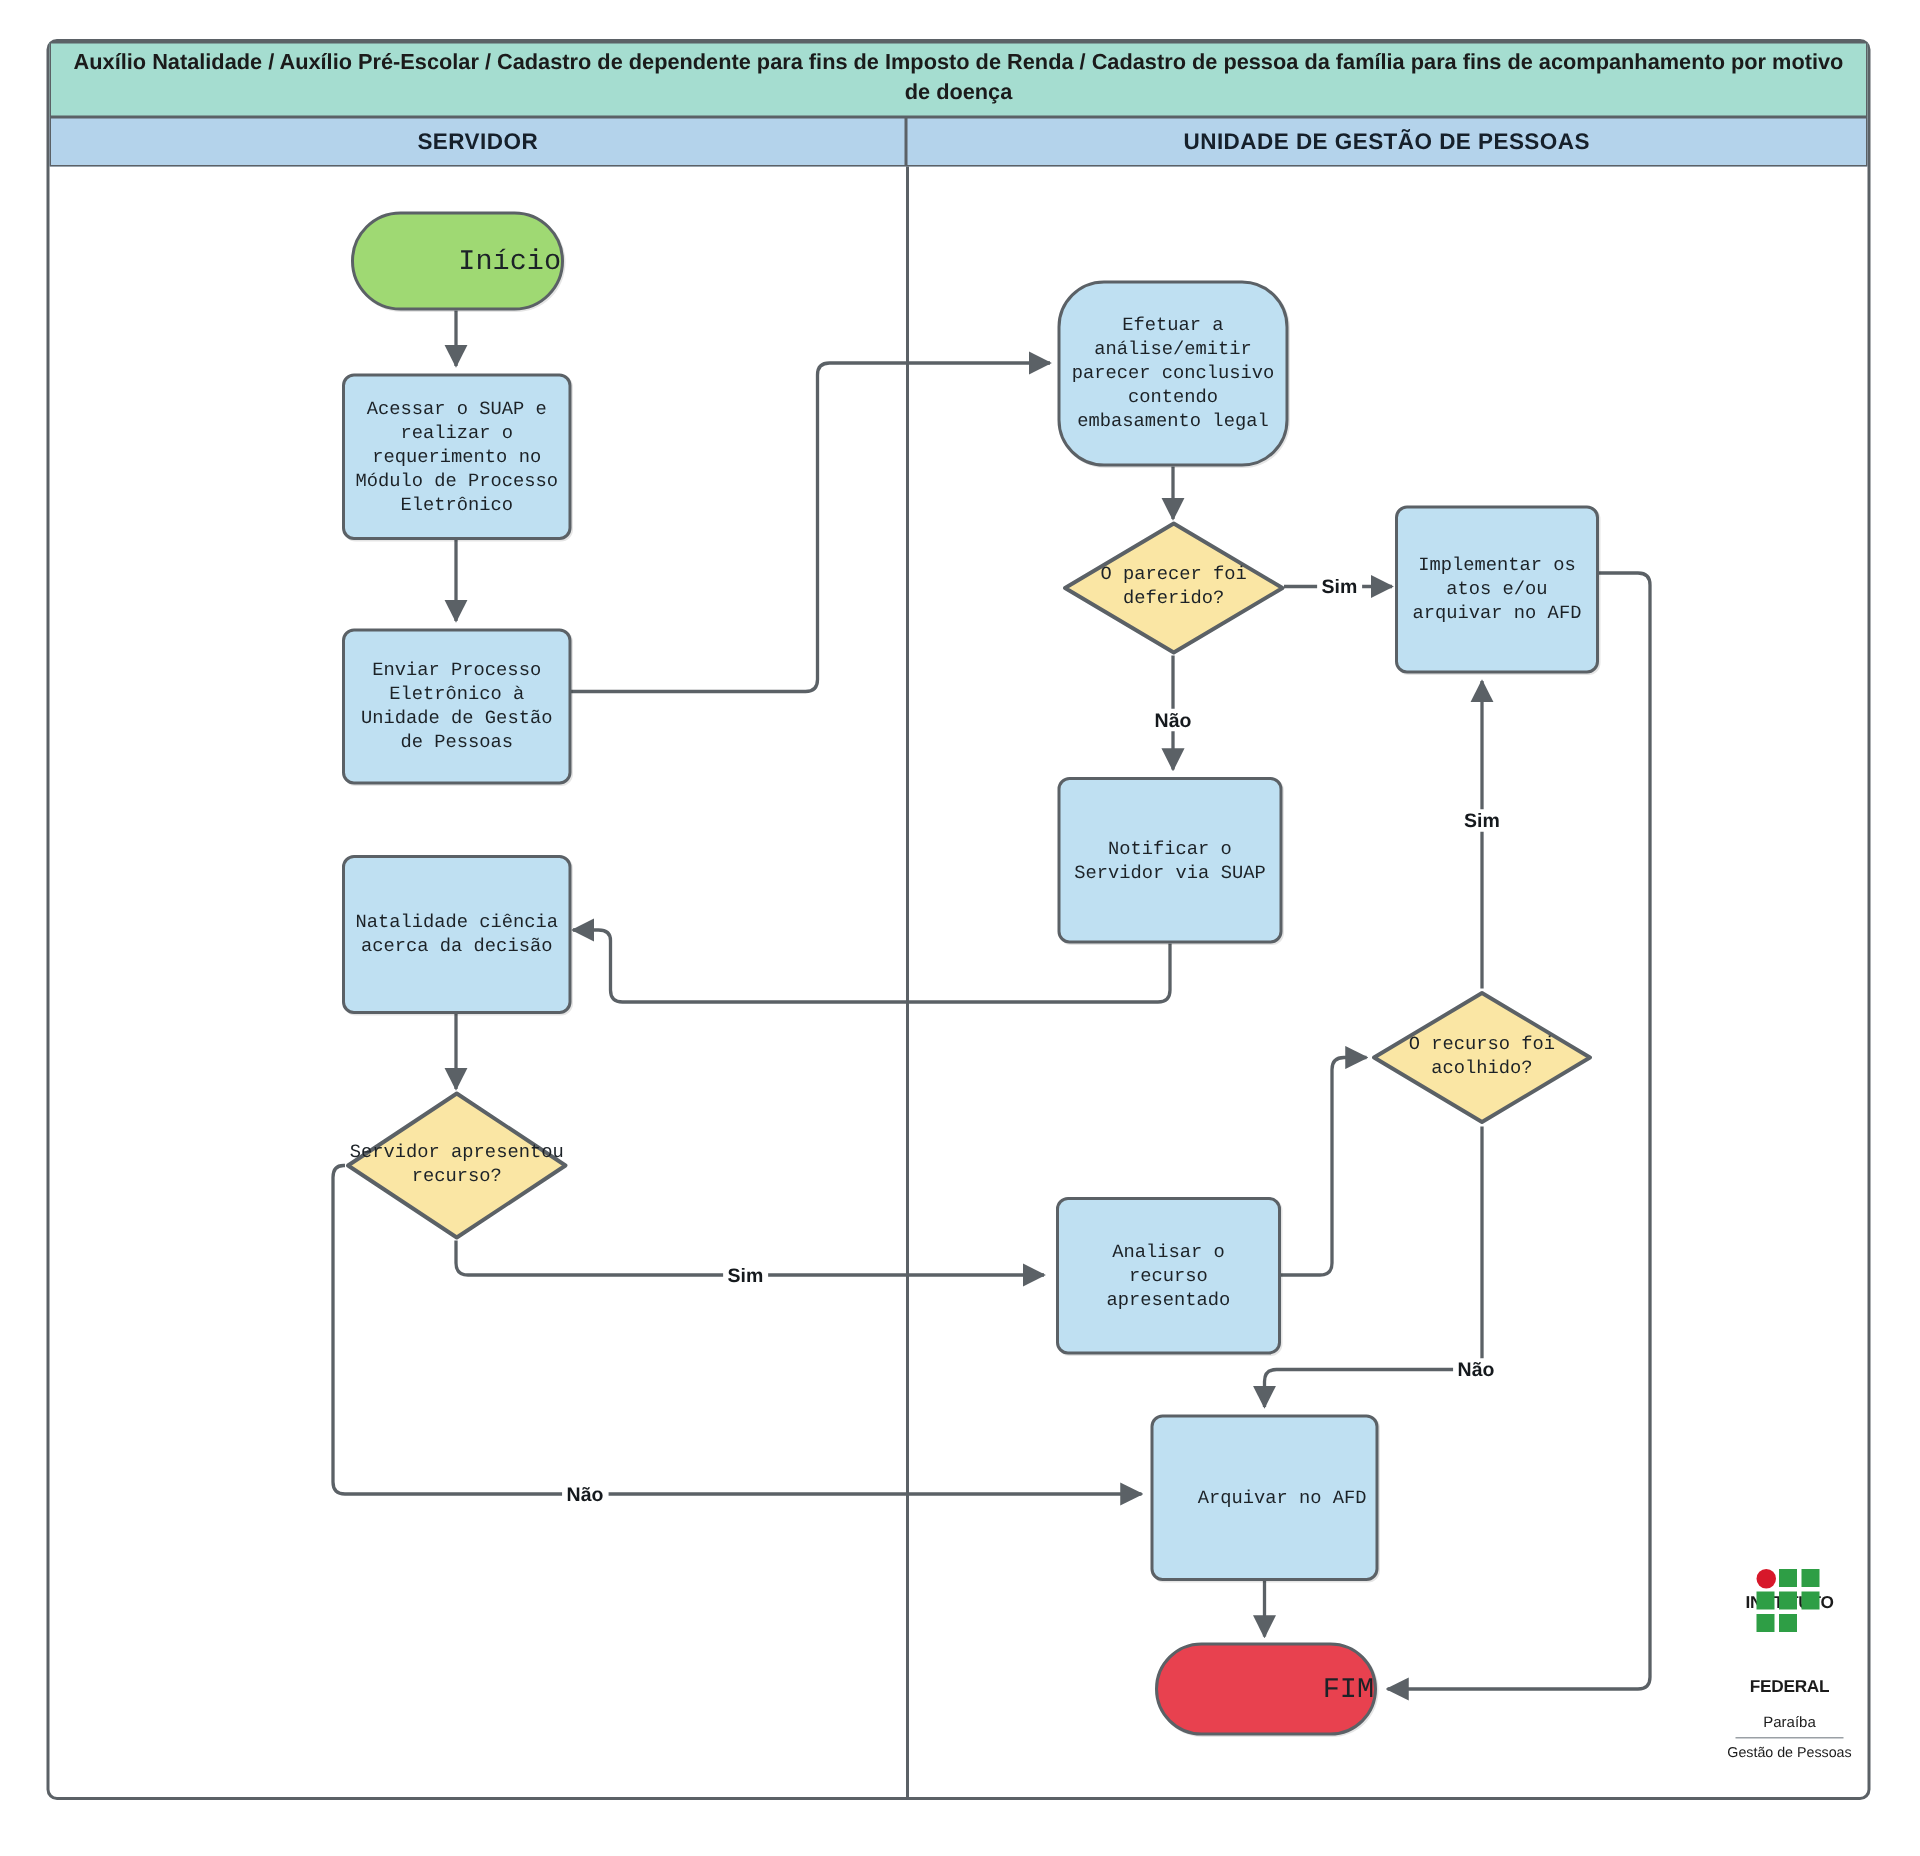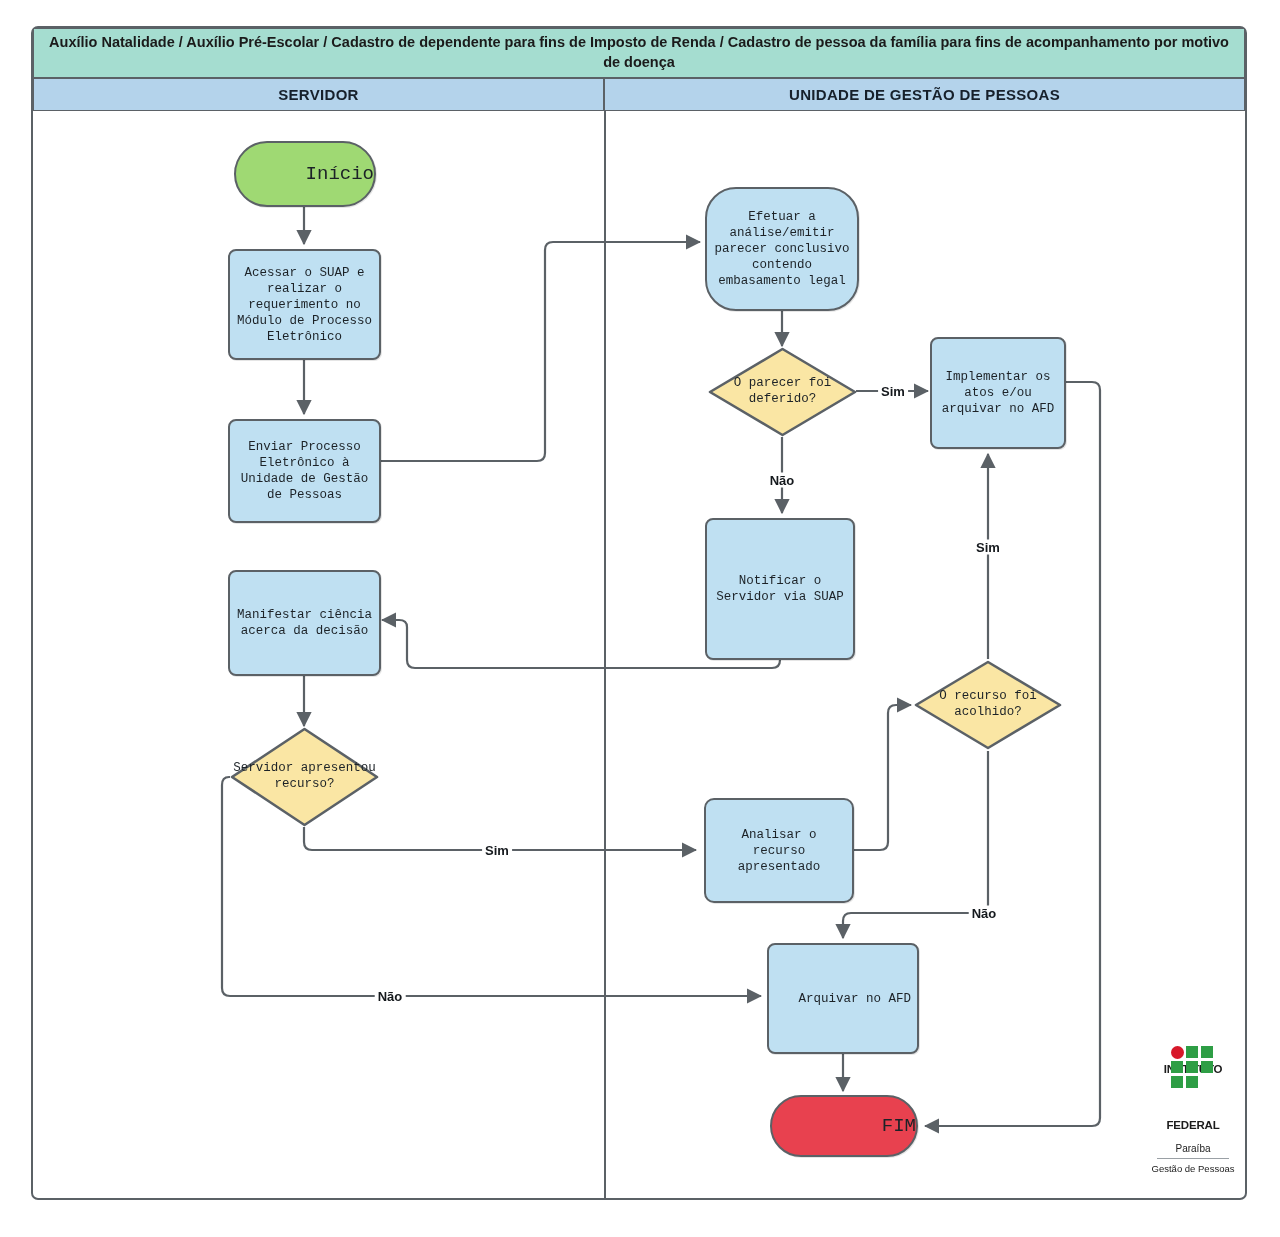--- a/index.html
+++ b/index.html
@@ -136,21 +136,21 @@
 
   <div class="node proc" style="left:228px;top:249px;width:153px;height:111px;">
     <span>Acessar o SUAP e realizar o requerimento no Módulo de Processo Eletrônico</span>
   </div>
 
   <div class="node proc" style="left:228px;top:419px;width:153px;height:104px;">
     <span>Enviar Processo Eletrônico à Unidade de Gestão de Pessoas</span>
   </div>
 
   <div class="node proc" style="left:228px;top:570px;width:153px;height:106px;">
-    <span>Manifestar ciência acerca da decisão</span>
+    <span>Natalidade ciência acerca da decisão</span>
   </div>
 
   <div class="node diamond" style="left:229px;top:726px;width:151px;height:102px;">
     <svg class="dshape" viewBox="0 0 151 102" preserveAspectRatio="none">
       <polygon points="75.5,3 148,51 75.5,99 3,51" fill="#fae6a4" stroke="#5b6166" stroke-width="2.6" stroke-linejoin="round"></polygon>
     </svg>
     <span class="dlabel">Servidor apresentou recurso?</span>
   </div>
 
   <div class="node proc" style="left:705px;top:187px;width:154px;height:124px;border-radius:31px;">
@@ -161,32 +161,32 @@
     <svg class="dshape" viewBox="0 0 151 92" preserveAspectRatio="none">
       <polygon points="75.5,3 148,46 75.5,89 3,46" fill="#fae6a4" stroke="#5b6166" stroke-width="2.6" stroke-linejoin="round"></polygon>
     </svg>
     <span class="dlabel">O parecer foi deferido?</span>
   </div>
 
   <div class="node proc" style="left:930px;top:337px;width:136px;height:112px;">
     <span>Implementar os atos e/ou arquivar no AFD</span>
   </div>
 
-  <div class="node proc" style="left:705px;top:518px;width:150px;height:142px;">
+  <div class="node proc" style="left:705px;top:518px;width:150px;height:111px;">
     <span>Notificar o Servidor via SUAP</span>
   </div>
 
   <div class="node diamond" style="left:913px;top:659px;width:150px;height:92px;">
     <svg class="dshape" viewBox="0 0 150 92" preserveAspectRatio="none">
       <polygon points="75,3 147,46 75,89 3,46" fill="#fae6a4" stroke="#5b6166" stroke-width="2.6" stroke-linejoin="round"></polygon>
     </svg>
     <span class="dlabel">O recurso foi acolhido?</span>
   </div>
 
-  <div class="node proc" style="left:704px;top:798px;width:150px;height:105px;border-radius:10px;">
+  <div class="node proc" style="left:704px;top:798px;width:150px;height:105px;">
     <span>Analisar o recurso apresentado</span>
   </div>
 
   <div class="node proc" style="left:767px;top:943px;width:152px;height:111px;">
     <span>Arquivar no AFD</span>
   </div>
 
   <div class="node terminator term-end" style="left:770px;top:1095px;width:148px;height:62px;">
     <span>FIM</span>
   </div>

